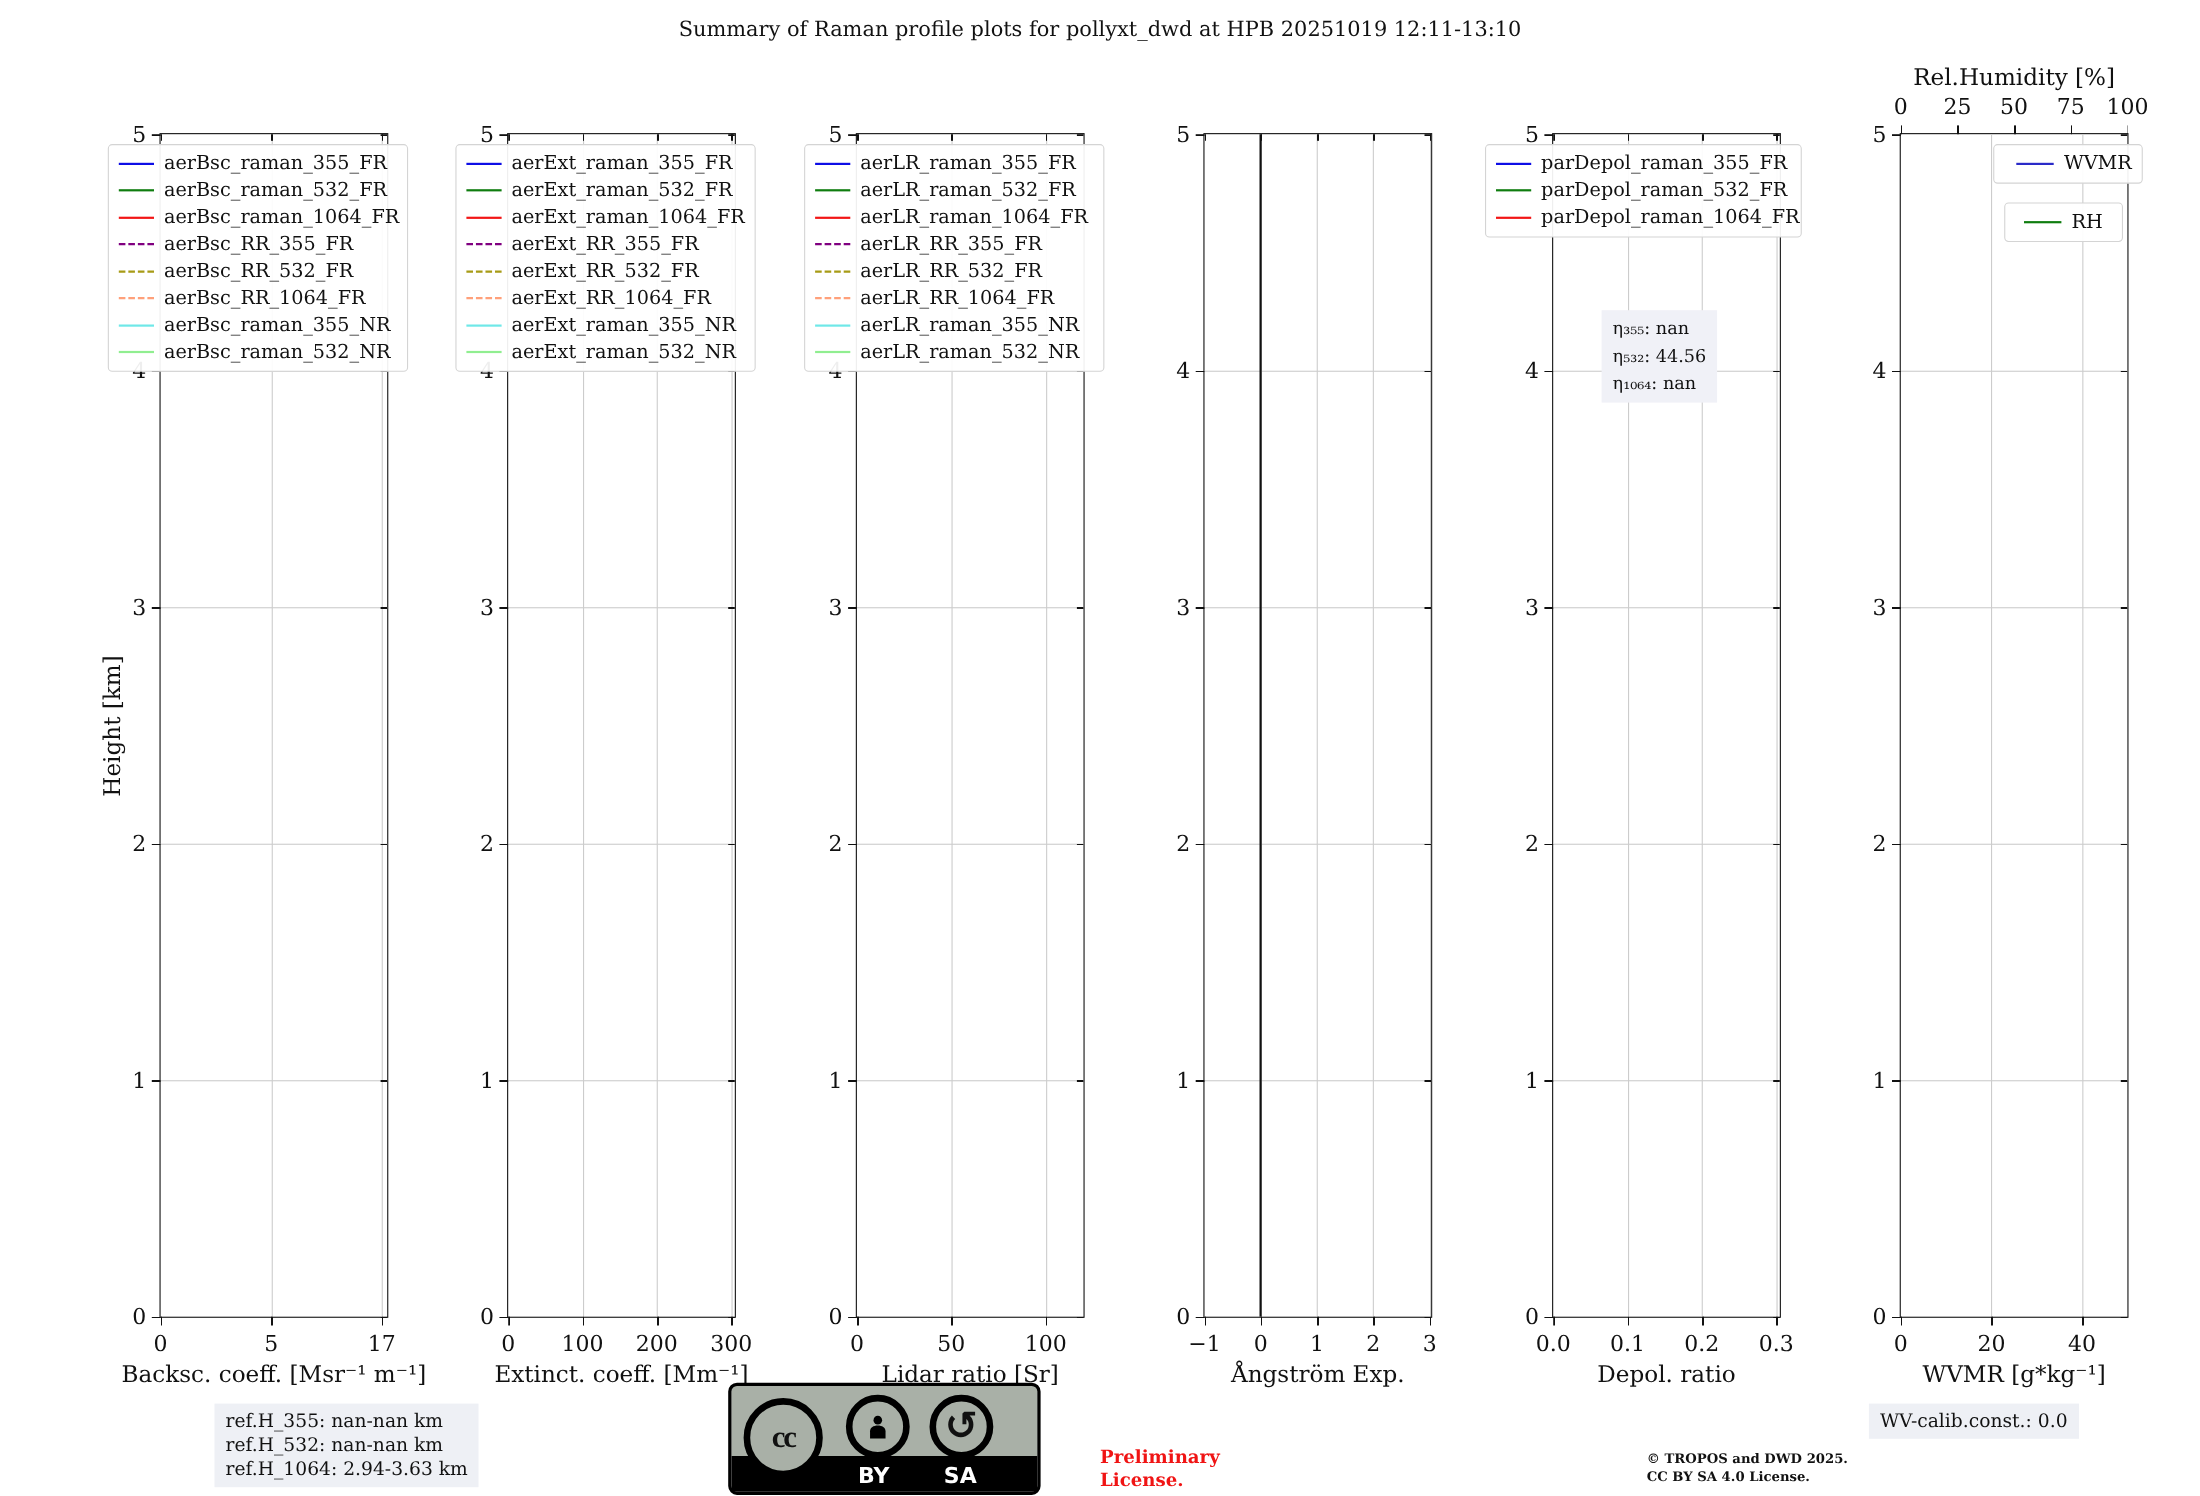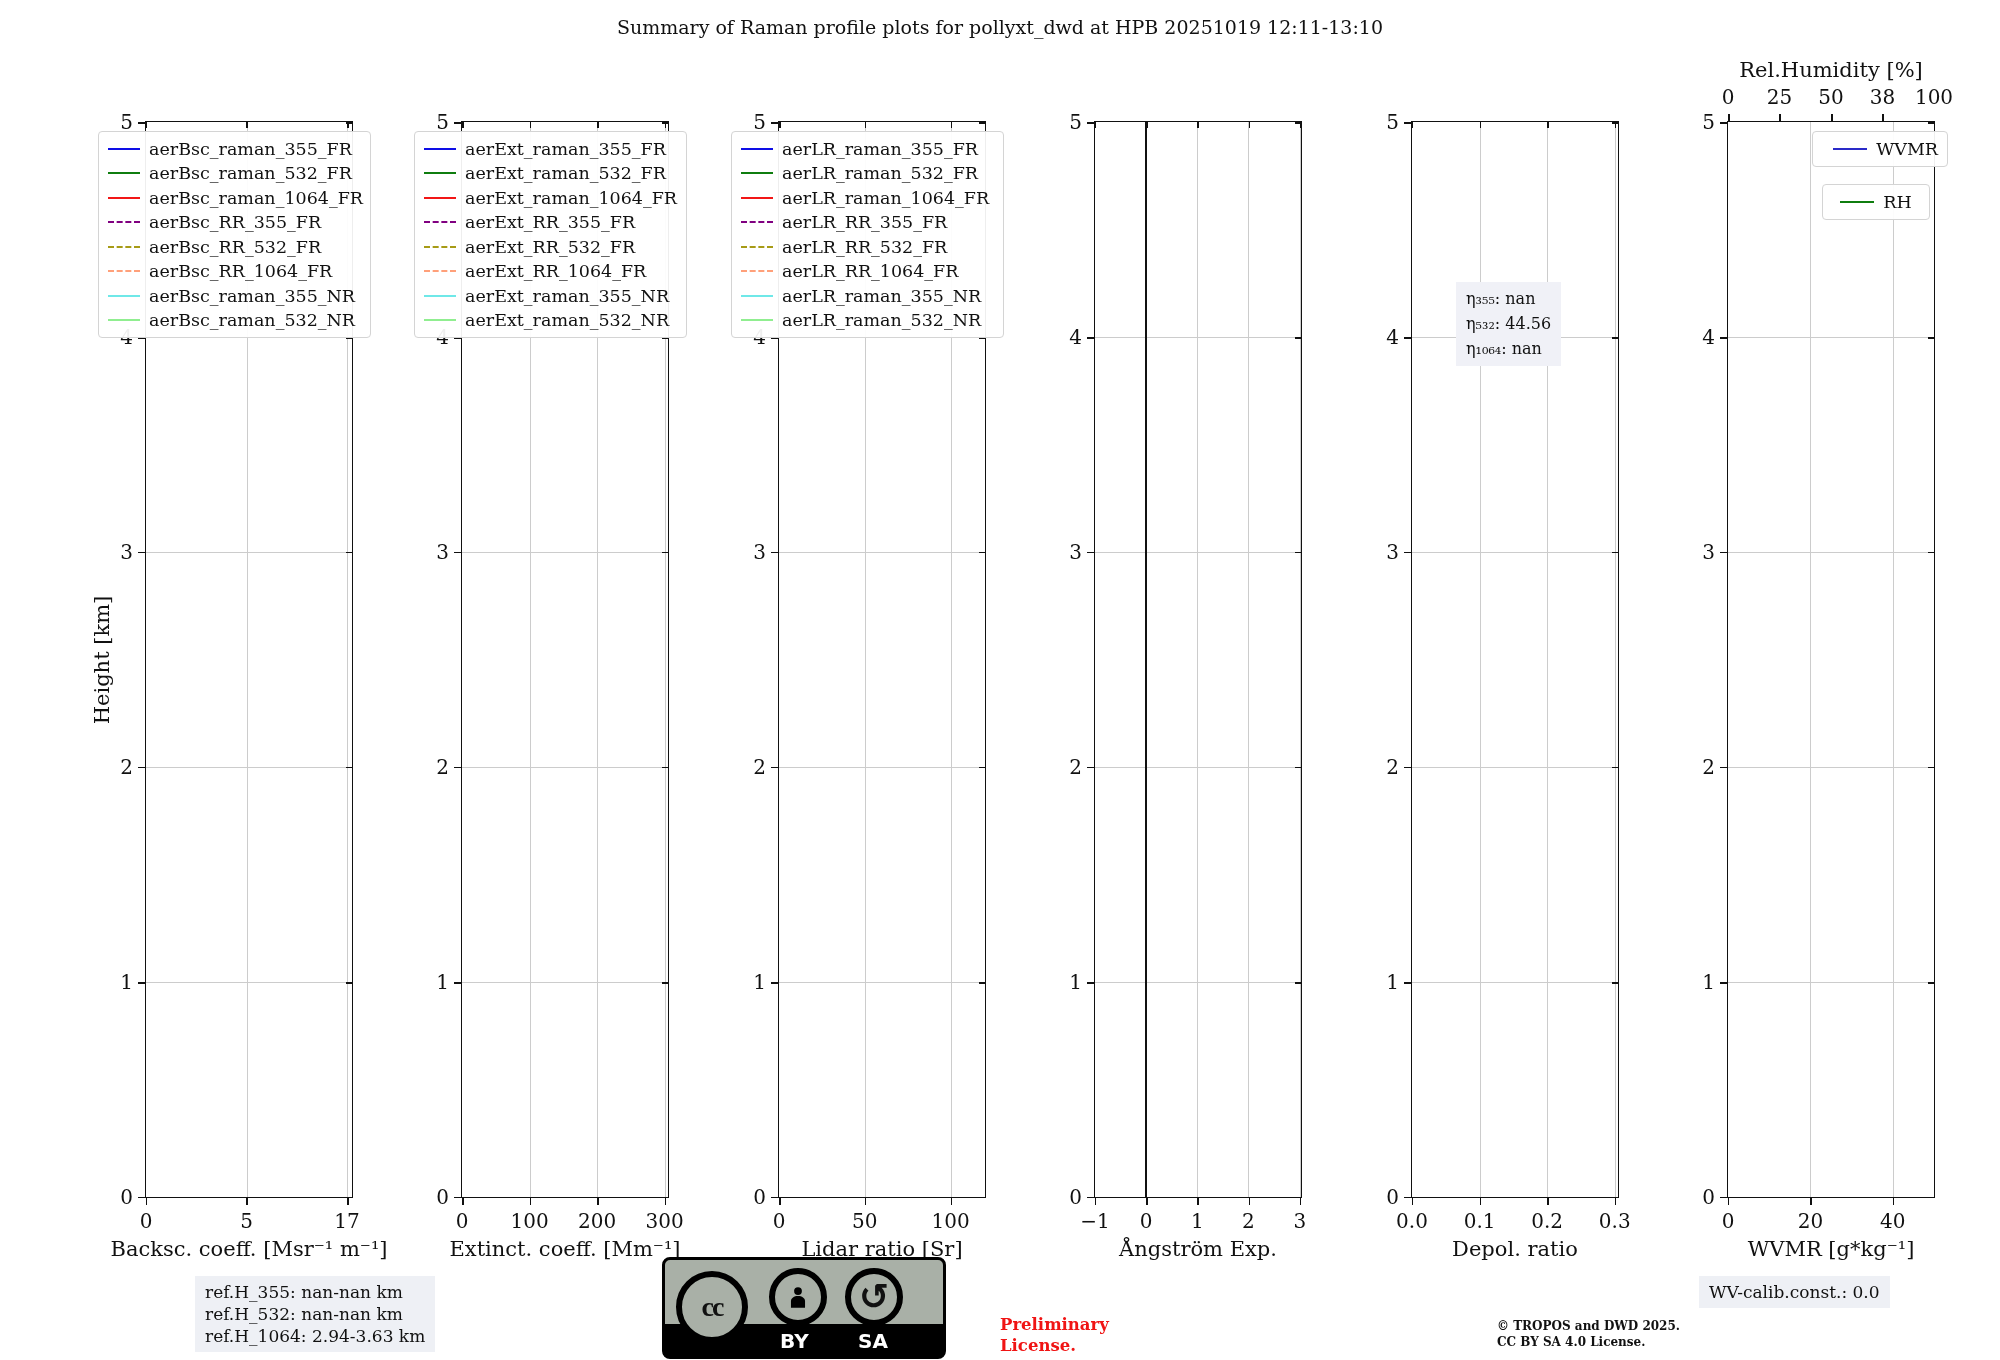--- a/index.html
+++ b/index.html
@@ -273,20 +273,34 @@
   <span class="ytick" style="top:0%">5</span>
   <span class="ytick" style="top:20%">4</span>
   <span class="ytick" style="top:40%">3</span>
   <span class="ytick" style="top:60%">2</span>
   <span class="ytick" style="top:80%">1</span>
   <span class="ytick" style="top:100%">0</span>
   <span class="xtick" style="left:0%">0.0</span>
   <span class="xtick" style="left:32.8%">0.1</span>
   <span class="xtick" style="left:65.6%">0.2</span>
   <span class="xtick" style="left:98.4%">0.3</span>
+  <div class="legend" style="left:-62px;top:9px;width:268px">
+    <div class="legend-item">
+        <span class="sample" style="border-top-color: rgb(14, 14, 230); border-top-style: solid;"></span>
+        <span>parDepol_raman_355_FR</span>
+      </div>
+    <div class="legend-item">
+        <span class="sample" style="border-top-color: rgb(15, 125, 15); border-top-style: solid;"></span>
+        <span>parDepol_raman_532_FR</span>
+      </div>
+    <div class="legend-item">
+        <span class="sample" style="border-top-color: rgb(242, 22, 22); border-top-style: solid;"></span>
+        <span>parDepol_raman_1064_FR</span>
+      </div>
+  </div>
   <div class="eta-box">
     <div>η₃₅₅: nan</div>
     <div>η₅₃₂: 44.56</div>
     <div>η₁₀₆₄: nan</div>
   </div>
   <div class="xlabel">Depol. ratio</div>
 </div>
 
 <div class="panel p6" style="left:1727px">
   <div class="vgrid" style="left:40%"></div>
@@ -305,21 +319,21 @@
   <span class="ytick" style="top:60%">2</span>
   <span class="ytick" style="top:80%">1</span>
   <span class="ytick" style="top:100%">0</span>
   <span class="xtick" style="left:0%">0</span>
   <span class="xtick" style="left:40%">20</span>
   <span class="xtick" style="left:80%">40</span>
   <div class="topaxis-label">Rel.Humidity [%]</div>
   <span class="toptick" style="left:0%">0</span>
   <span class="toptick" style="left:25%">25</span>
   <span class="toptick" style="left:50%">50</span>
-  <span class="toptick" style="left:75%">38</span>
+  <span class="toptick" style="left:75%">75</span>
   <span class="toptick" style="left:100%">100</span>
   <div class="legend wvmr-legend">
     <div class="legend-item">
         <span class="sample" style="width: 34px; border-top-color: rgb(42, 42, 200); border-top-style: solid;"></span>
         <span>WVMR</span>
       </div>
   </div>
   <div class="legend rh-legend">
     <div class="legend-item">
         <span class="sample" style="width: 34px; border-top-color: rgb(15, 125, 15); border-top-style: solid;"></span>

